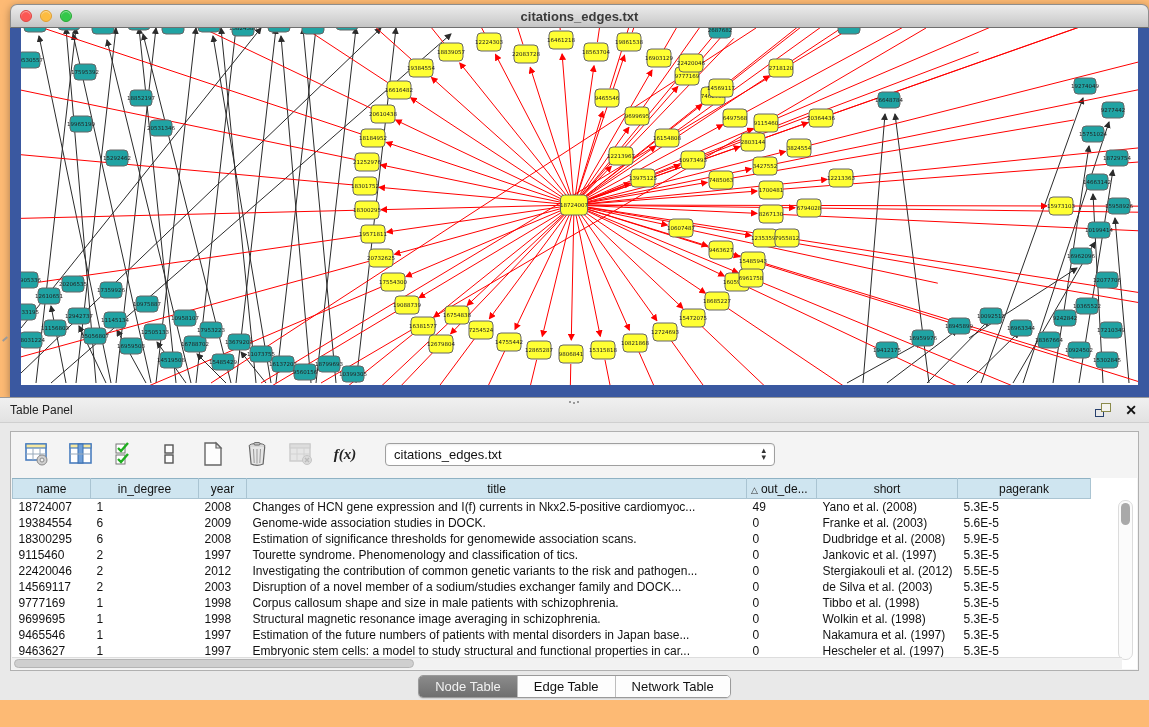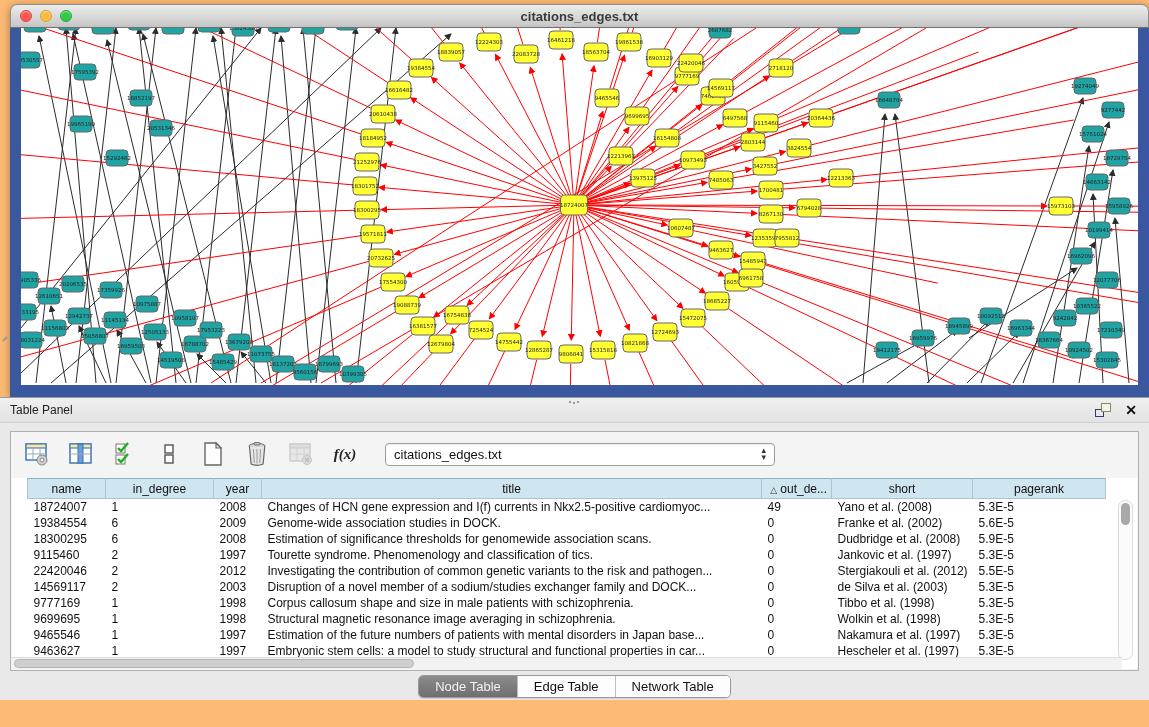--- a/index.html
+++ b/index.html
@@ -53,25 +53,25 @@
   .tb-btn { width:32px; height:32px; display:flex; align-items:center; justify-content:center; cursor:pointer; }
   .tb-btn svg { display:block; }
   .fx { font-family:"Liberation Serif", serif; font-style:italic; font-weight:bold; font-size:15px; color:#222; }
   .combo { margin-left:12px; width:390px; height:23px; background:#fff;
     border:1px solid #9f9f9f; border-radius:4px; display:flex; align-items:center;
     font-size:13px; color:#111; padding:0 8px; box-shadow:inset 0 1px 2px rgba(0,0,0,.08); cursor:pointer; }
   .combo .val { flex:1; }
   .combo .arrows { font-size:9px; color:#333; line-height:.8; display:flex; flex-direction:column; align-items:center; }
 
   .tbl-wrap { position:absolute; left:1px; top:46px; right:1px; bottom:1px; background:#fff; overflow:hidden; }
-  table.grid { border-collapse:collapse; table-layout:fixed; width:1078px; font-size:12px; color:#111;margin-left:15px; }
+  table.grid { border-collapse:collapse; table-layout:fixed; width:1078px; font-size:12px; color:#111; }
   table.grid th { background:#cfe5f0; border:1px solid #aac4d2; border-top:1px solid #8fb2c4;
     font-weight:normal; font-size:12px; height:20px; text-align:center; overflow:hidden;
     white-space:nowrap; text-overflow:ellipsis; padding:0 4px; }
-  table.grid th.sorted { text-align:right; }
+  table.grid th.sorted { text-align:left; }
   table.grid td { height:16px; padding:0 4px 0 6px; white-space:nowrap; overflow:hidden;
     text-overflow:ellipsis; border:0; }
   .sort-tri { font-size:9px; color:#333; margin-right:3px; }
   .vscroll { position:absolute; right:4px; top:22px; width:15px; height:160px;
     background:#fbfbfb; border:1px solid #dcdcdc; border-radius:7px; }
   .vthumb { position:absolute; left:2px; top:2px; width:9px; height:22px; background:#a9a9a9; border-radius:5px; }
   .hscroll { position:absolute; left:0px; bottom:0px; height:12px; width:1110px; background:#f2f2f2; border-top:1px solid #ddd; }
   .hthumb { position:absolute; left:2px; top:1px; width:400px; height:9px; background:#cfcfcf; border-radius:5px; border:1px solid #b5b5b5; }
 
   .tabs { position:absolute; left:0; right:0; top:277px; display:flex; justify-content:center; }
@@ -906,21 +906,21 @@
                 <td>49</td>
                 <td>Yano et al. (2008)</td>
                 <td>5.3E-5</td>
               </tr>
               <tr>
                 <td>19384554</td>
                 <td>6</td>
                 <td>2009</td>
                 <td>Genome-wide association studies in DOCK.</td>
                 <td>0</td>
-                <td>Franke et al. (2002)</td>
+                <td>Franke et al. (2003)</td>
                 <td>5.6E-5</td>
               </tr>
               <tr>
                 <td>18300295</td>
                 <td>6</td>
                 <td>2008</td>
                 <td>Estimation of significance thresholds for genomewide association scans.</td>
                 <td>0</td>
                 <td>Dudbridge et al. (2008)</td>
                 <td>5.9E-5</td>

